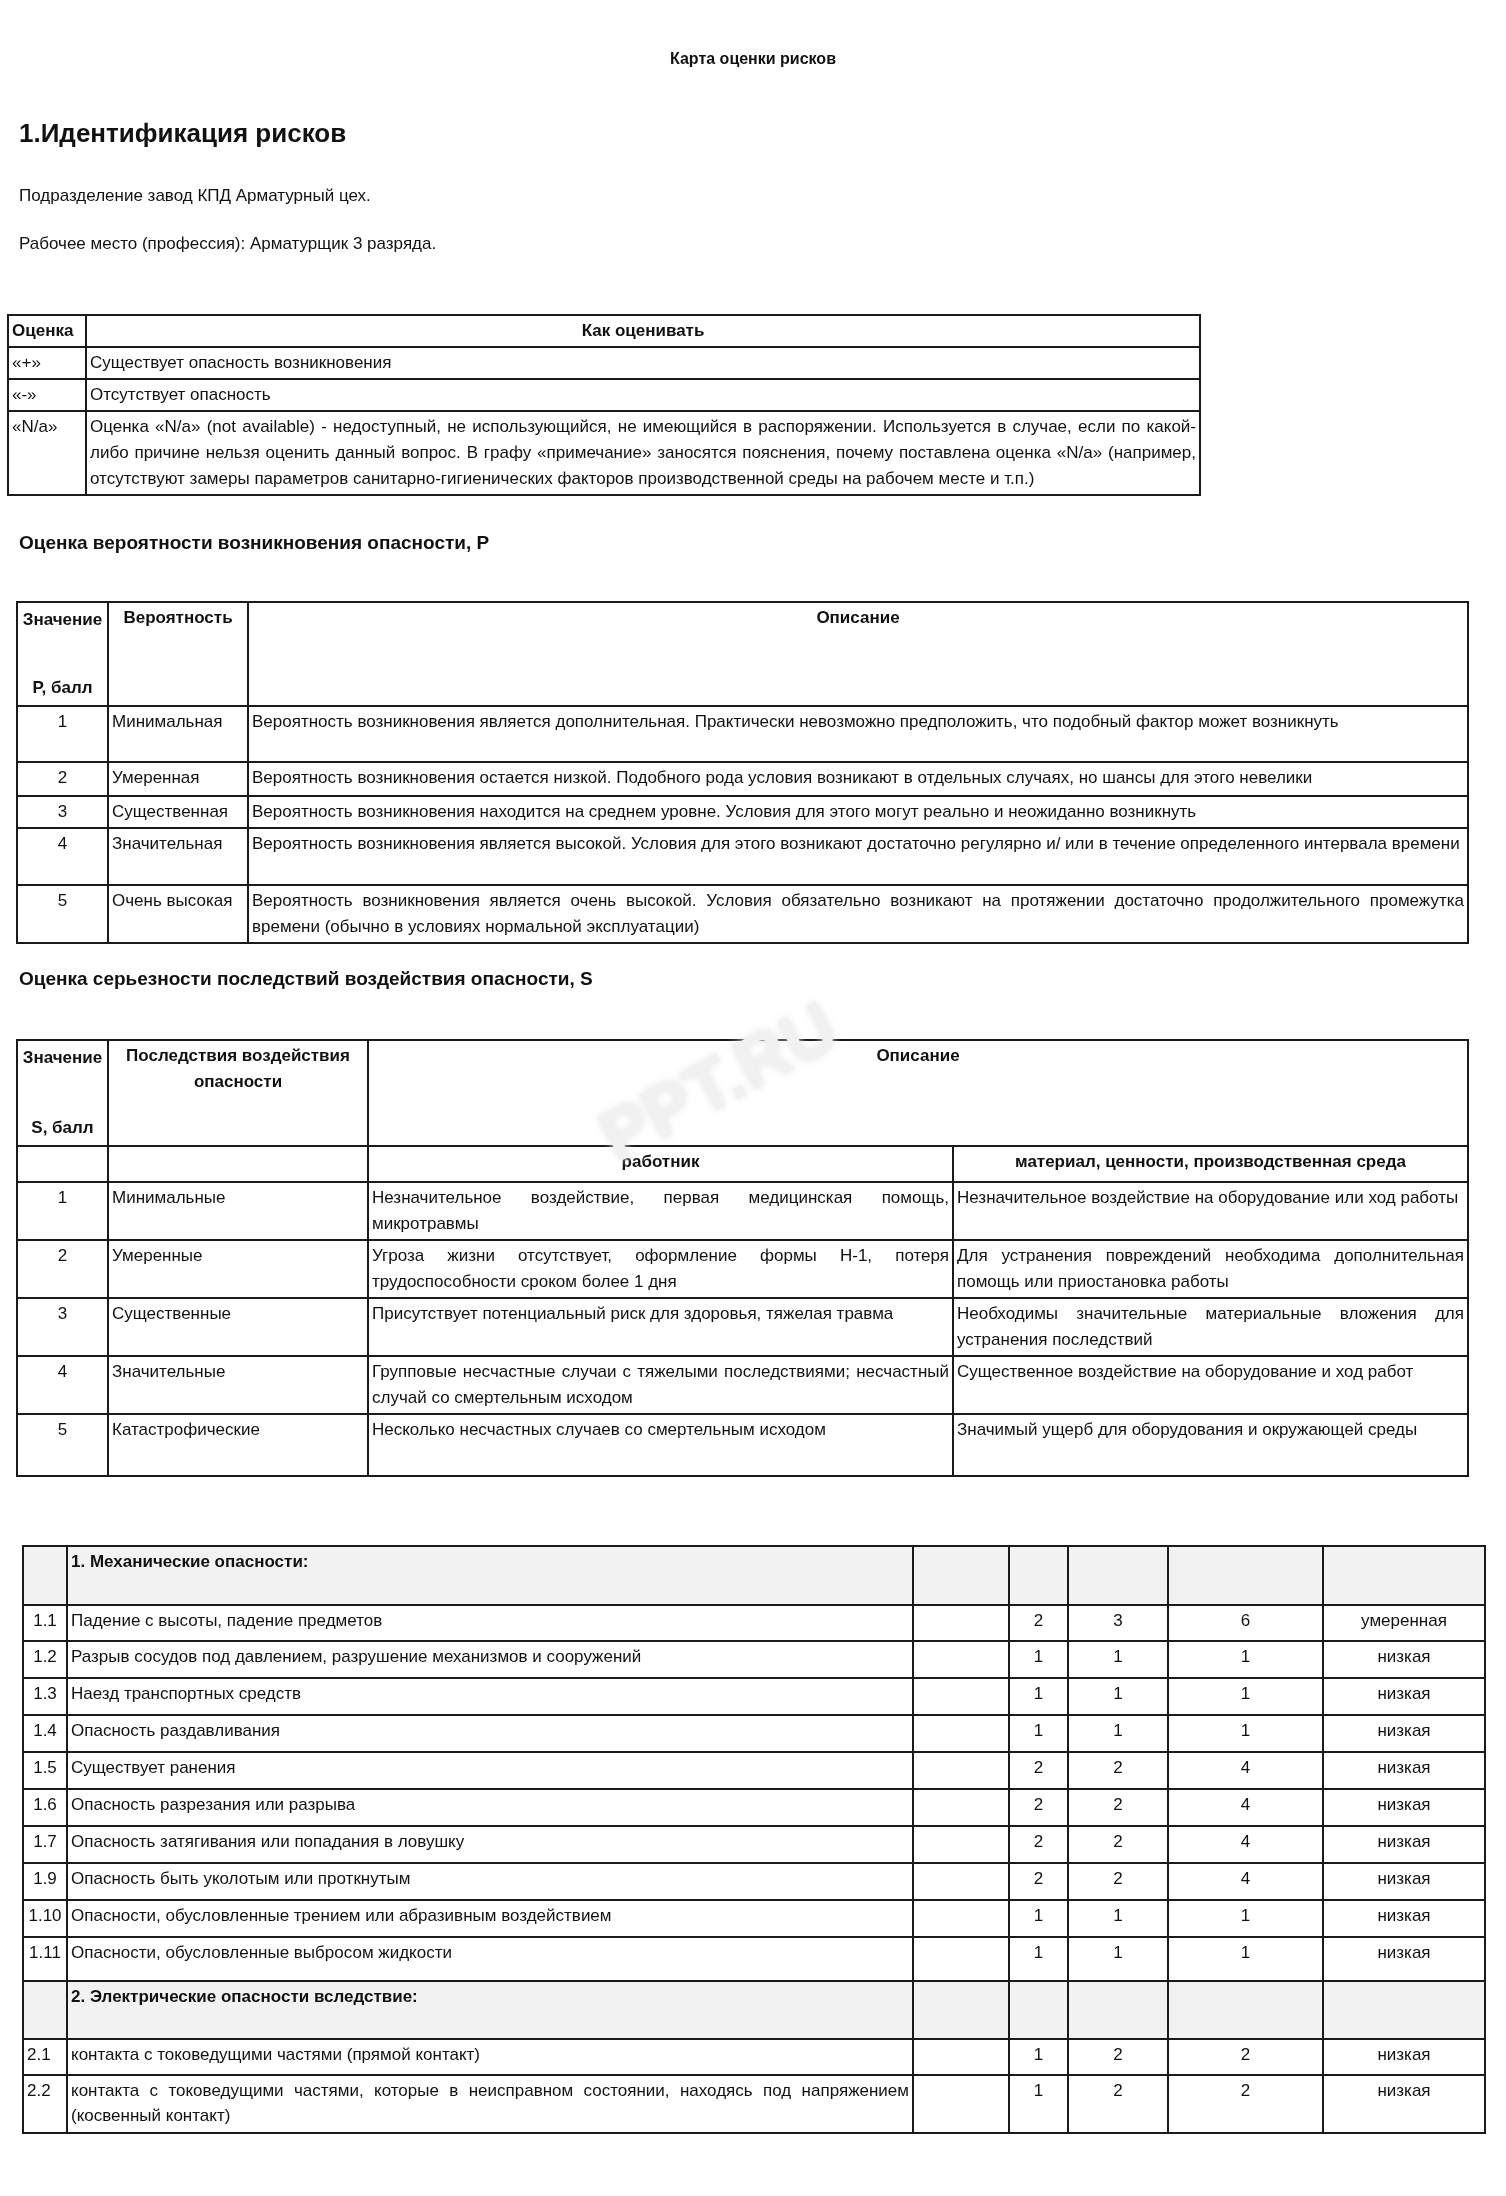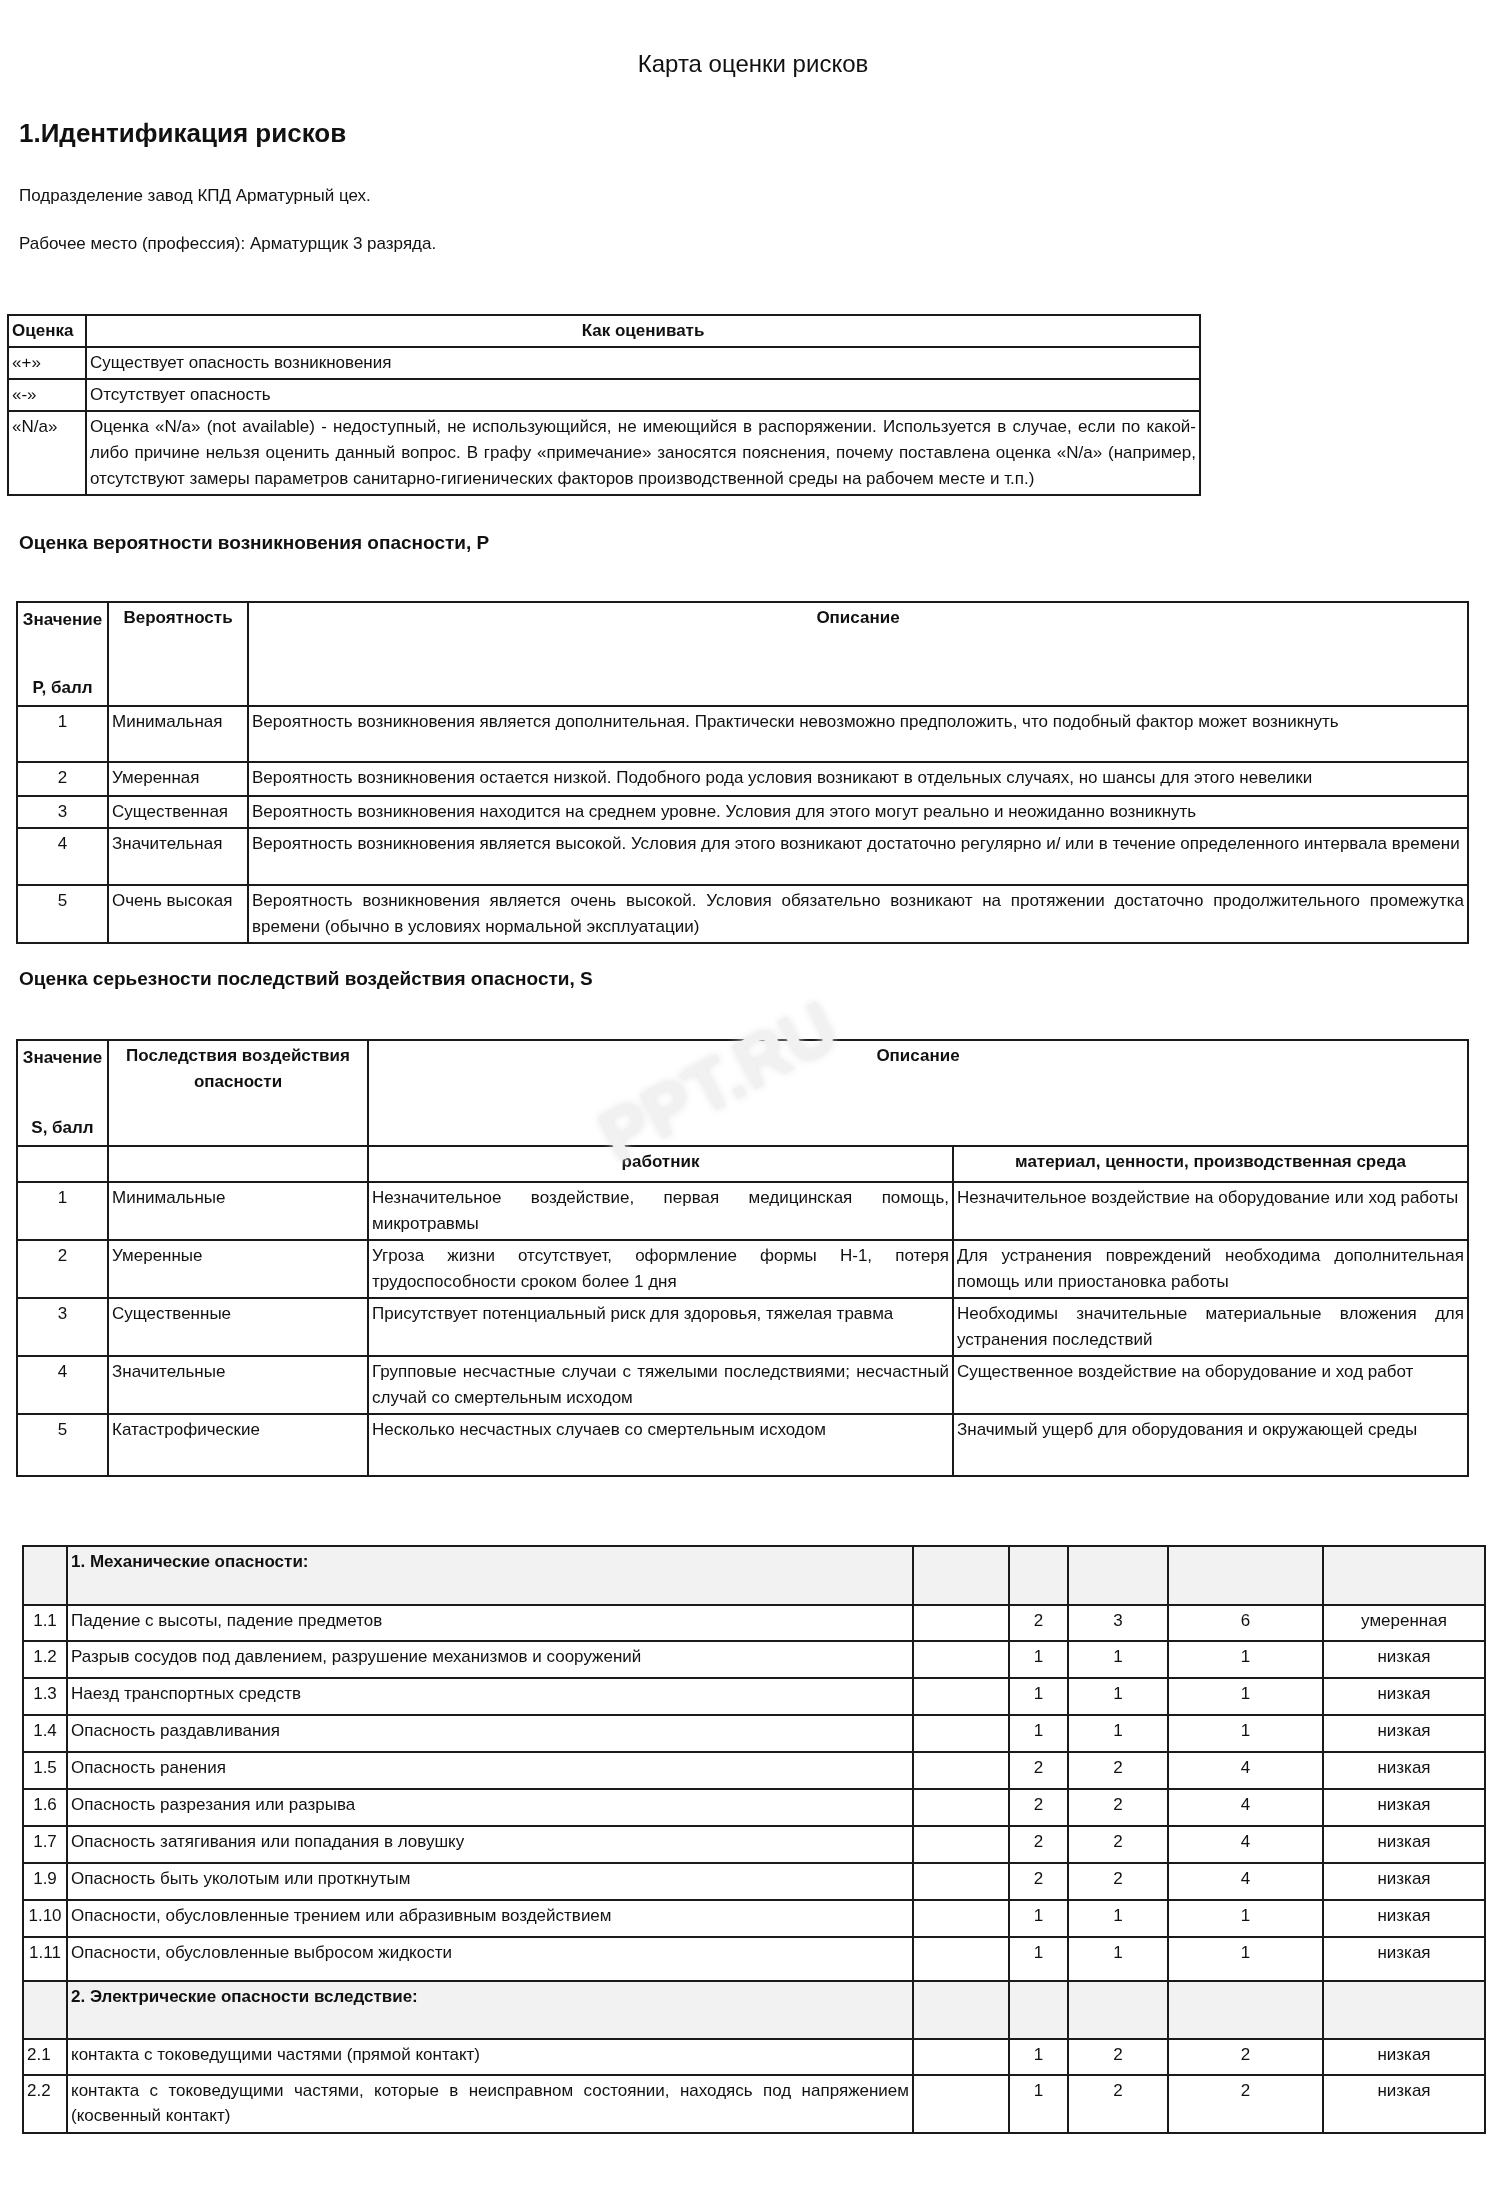--- a/index.html
+++ b/index.html
@@ -1,19 +1,19 @@
 <!DOCTYPE html>
 <html><head>
 <meta charset="utf-8">
 <style>
   html, body { margin:0; padding:0; background:#ffffff; }
   body { width:1506px; height:2196px; position:relative; overflow:hidden;
          font-family:"Liberation Sans", "DejaVu Sans", sans-serif; color:#111; }
   .abs { position:absolute; }
-  .title { left:0; width:1506px; top:50px; text-align:center; font-weight:normal; font-size:24px; }
+  .title { left:0; width:1506px; top:50px; text-align:center; font-weight:bold; font-size:16px; }
   .h1 { left:19px; top:118px; font-weight:bold; font-size:26px; }
   .para { left:19px; font-size:17px; }
   .h2 { left:19px; font-weight:bold; font-size:19px; }
   table { border-collapse:collapse; position:absolute; table-layout:fixed; font-size:17px; }
   td, th { border:2px solid #1a1a1a; padding:2px 3px; vertical-align:top; line-height:26px; }
   th { font-weight:bold; }
   .just { text-align:justify; text-align-last:left; }
   .center { text-align:center; }
   .nowrap { white-space:nowrap; overflow:hidden; }
   .clip { overflow:hidden; }
@@ -215,21 +215,21 @@
     <td class="center">1.4</td>
     <td>Опасность раздавливания</td>
     <td></td>
     <td class="center">1</td>
     <td class="center">1</td>
     <td class="center">1</td>
     <td class="center">низкая</td>
   </tr>
   <tr style="height:37px">
     <td class="center">1.5</td>
-    <td>Опасность ранения</td>
+    <td>Существует ранения</td>
     <td></td>
     <td class="center">2</td>
     <td class="center">2</td>
     <td class="center">4</td>
     <td class="center">низкая</td>
   </tr>
   <tr style="height:37px">
     <td class="center">1.6</td>
     <td>Опасность разрезания или разрыва</td>
     <td></td>

